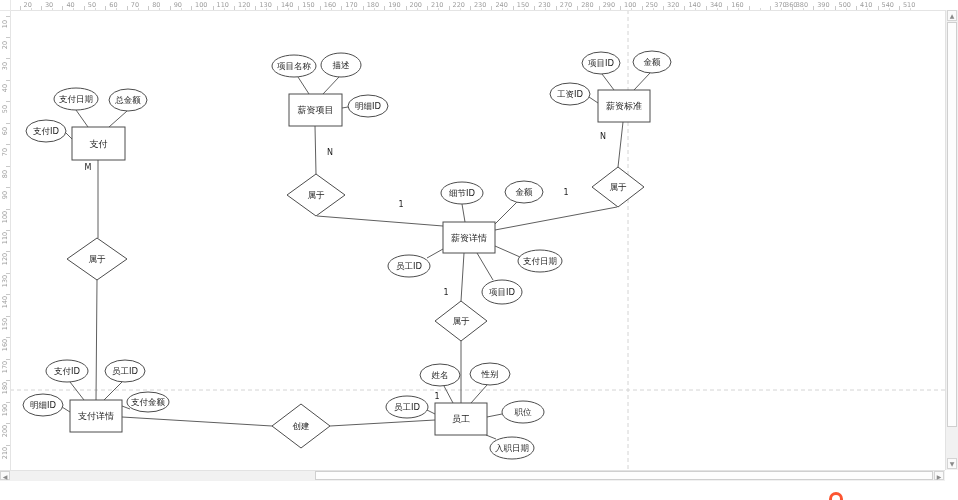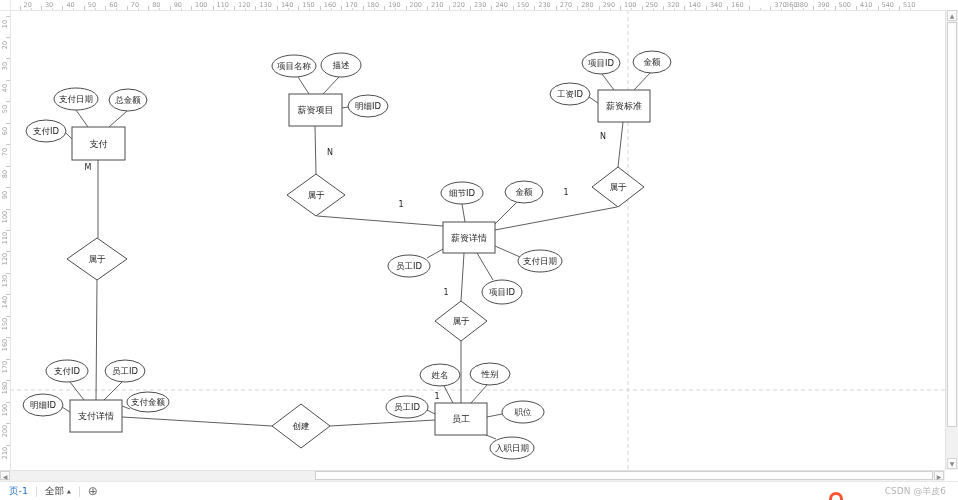--- a/index.html
+++ b/index.html
@@ -351,27 +351,16 @@
     <div class="v-thumb"></div>
     <div class="sc-btn down">▼</div>
   </div>
 
   <div class="h-scroll">
     <div class="sc-btn left">◀</div>
     <div class="h-thumb"></div>
     <div class="sc-btn right">▶</div>
   </div>
 
-  <div class="statusbar">
-    <span class="page-tab">页-1</span>
-    <span class="sb-div"></span>
-    <span class="filter">
-      <span>全部</span>
-      <span class="caret">▲</span>
-    </span>
-    <span class="sb-div"></span>
-    <span class="addpage">⊕</span>
-    <span class="watermark">CSDN @羊皮6</span>
-  </div>
 
   <div class="csdn-arc"></div>
 
 </div>
 
 </body></html>

